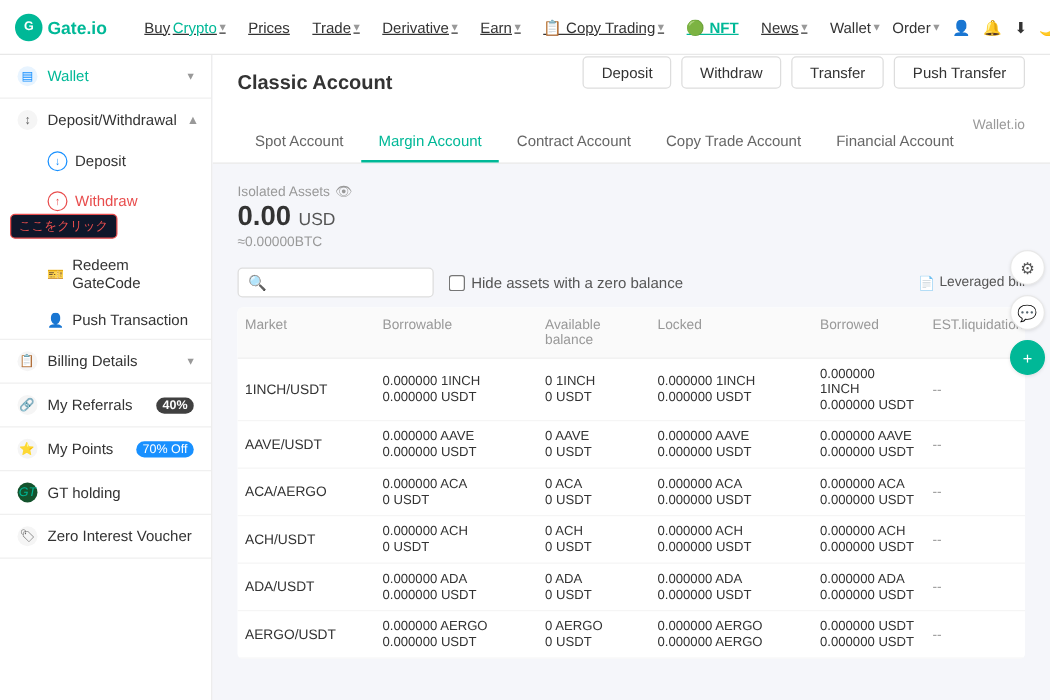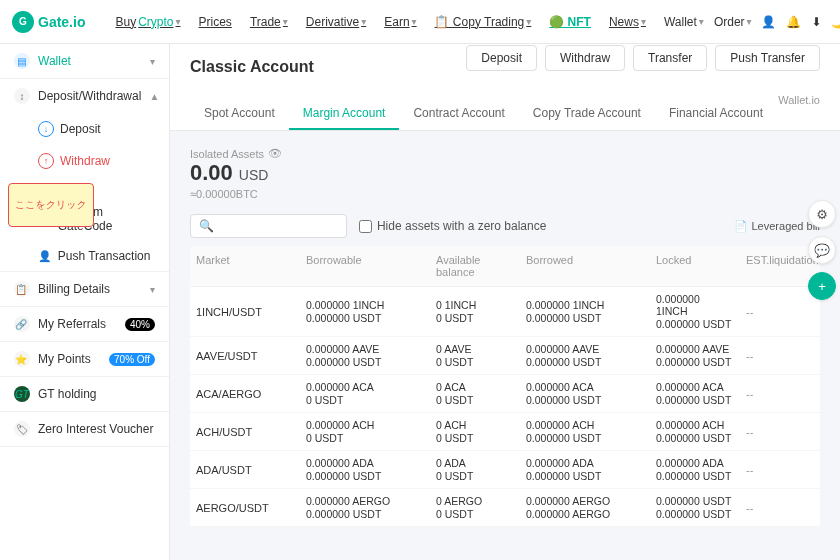--- a/index.html
+++ b/index.html
@@ -29,21 +29,21 @@
     .sidebar-item .arrow { font-size: 10px; color: #999; }
     .sidebar-icon { width: 16px; height: 16px; border-radius: 50%; display: flex; align-items: center; justify-content: center; font-size: 10px; flex-shrink: 0; }
     .sidebar-icon.blue { background: #e8f4ff; color: #1890ff; }
     .sidebar-icon.green { background: #14532d; color: #00b897; font-style: italic; }
     .sidebar-icon.gray { background: #f5f5f5; color: #666; }
     .sub-item { padding: 8px 14px 8px 38px; cursor: pointer; font-size: 12px; color: #333; display: flex; align-items: center; gap: 6px; }
     .sub-item.highlighted { color: #e84d4d; }
     .withdraw-circle { width: 16px; height: 16px; border: 1.5px solid #e84d4d; border-radius: 50%; display: flex; align-items: center; justify-content: center; }
     .deposit-circle { width: 16px; height: 16px; border: 1.5px solid #1890ff; border-radius: 50%; display: flex; align-items: center; justify-content: center; }
     .badge { font-size: 10px; padding: 1px 5px; border-radius: 8px; margin-left: 4px; }
-    .badge.green { background: #000000; color: #fff; }
+    .badge.green { background: #404040; color: #fff; font-weight: bold; }
     .badge.blue { background: #1890ff; color: #fff; }
 
     
     .content { flex: 1; overflow: auto; padding: 0; background: #f5f6fa; }
     .content-header { background: #fff; padding: 14px 20px 0 20px; border-bottom: 1px solid #e8e8e8; }
     .page-title { font-size: 16px; font-weight: 600; color: #333; margin-bottom: 12px; }
     .header-actions { display: flex; gap: 8px; float: right; margin-top: -30px; }
     .btn-outline { padding: 5px 14px; border: 1px solid #ddd; border-radius: 4px; background: #fff; color: #333; cursor: pointer; font-size: 12px; }
     .tabs { display: flex; gap: 0; }
     .tab { padding: 8px 14px; cursor: pointer; font-size: 12px; color: #666; border-bottom: 2px solid transparent; }
@@ -137,21 +137,21 @@
         <div class="deposit-circle">
             <span style="font-size:9px;color:#1890ff;">↓</span>
           </div>
         <span>Deposit</span>
       </div>
       <div class="sub-item highlighted" style="position:relative;">
         <div class="withdraw-circle">
             <span style="font-size:9px;color:#e84d4d;">↑</span>
           </div>
         <span>Withdraw</span>
-        <div style="position:absolute; left:8px; top:38px; background:#fef9c3; border:1px solid #e84d4d; border-radius:4px; padding:14px 6px; font-size:10px; color:#e84d4d; white-space:nowrap; z-index:10;">
+        <div style="position:absolute; left:8px; top:26px; background:#0f172a; border:1px solid #e84d4d; border-radius:4px; padding:2px 6px; font-size:10px; color:#e84d4d; white-space:nowrap; z-index:10;">
           <span>ここをクリック</span>
         </div>
       </div>
       <div class="sub-item" style="margin-top:20px;">
         <span style="font-size:11px;">🎫</span>
         <span>Redeem GateCode</span>
       </div>
       <div class="sub-item">
         <span style="font-size:11px;">👤</span>
         <span>Push Transaction</span>
@@ -244,22 +244,22 @@
           <span>📄</span>
           <span>Leveraged bill</span>
         </div>
       </div>
 
       <div class="table-wrap">
         <div class="table-header">
           <div class="th">Market</div>
           <div class="th">Borrowable</div>
           <div class="th">Available balance</div>
+          <div class="th">Locked</div>
           <div class="th">Borrowed</div>
-          <div class="th">Locked</div>
           <div class="th">EST.liquidation price</div>
 
         </div>
 
         <div id="table-body">
             <div class="table-row">
     <div class="td market">1INCH/USDT</div>
     <div class="td two-line">
       <span class="td-line">0.000000 1INCH</span>
       <span class="td-line">0.000000 USDT</span>

